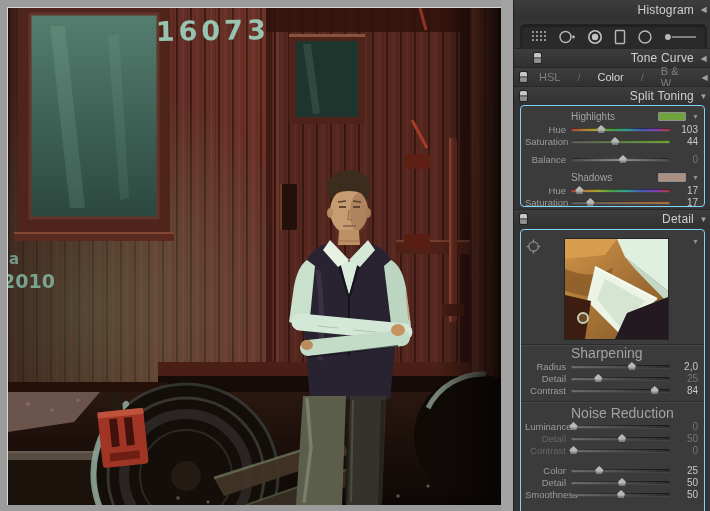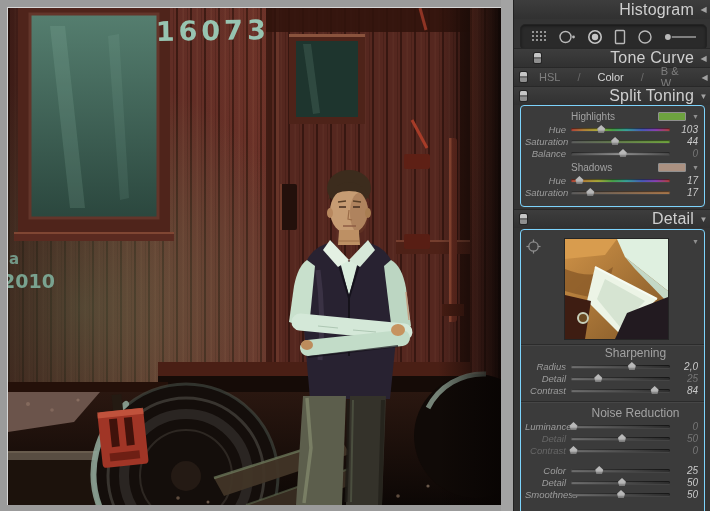--- a/index.html
+++ b/index.html
@@ -9,21 +9,21 @@
   .photo-wrap{position:absolute;left:7px;top:7px;width:496px;height:498px;box-sizing:border-box;
               border:1px solid #d6d6d6;background:#120a07;}
   .photo-wrap svg{display:block;}
   .gutter{position:absolute;left:501px;top:0;width:12px;height:511px;background:#a3a3a3;}
   
   .panel{position:absolute;left:513px;top:0;width:197px;height:511px;background:#343434;
          border-left:1px solid #222;box-sizing:border-box;color:#c9c9c9;}
   .phead{position:absolute;left:0;width:197px;height:19px;display:flex;align-items:center;
          padding:0 3px 0 6px;box-sizing:border-box;
          background:linear-gradient(#3d3d3d,#313131);border-top:1px solid #282828;}
-  .phead .ttl{margin-left:auto;font-size:16px;color:#cfcfcf;letter-spacing:.2px;}
+  .phead .ttl{margin-left:auto;font-size:12px;color:#cfcfcf;letter-spacing:.2px;}
   .phead .tri{font-size:8px;color:#a2a2a2;margin-left:5px;width:9px;text-align:center;}
   .ptoggle{width:7px;height:10px;border-radius:1.5px;flex:0 0 auto;
            background:linear-gradient(#c6c6c6 0 40%,#6d6d6d 40% 58%,#8f8f8f 58% 100%);
            box-shadow:0 0 0 1px #242424;}
   .seg{font-size:11px;color:#7f7f7f;margin-left:5px;}
   .seg.bright{color:#d6d6d6;}
   .sep{font-size:11px;color:#6a6a6a;margin-left:5px;}
   
   .toolzone{position:absolute;left:0;top:18px;width:197px;height:30px;}
   .toolstrip{position:absolute;left:6px;right:4px;top:6px;height:26px;background:#2a2a2a;
@@ -31,40 +31,40 @@
              padding:0 9px;box-sizing:border-box;box-shadow:inset 0 1px 3px rgba(0,0,0,.45);}
   .tico{margin-right:11px;display:flex;align-items:center;}
   .tico:last-child{margin-right:0;flex:1;}
   
   .pbox{position:absolute;left:6px;width:185px;box-sizing:border-box;background:#3b3b3b;
         border:1px solid #7dd3fc;border-radius:4px;padding:2px 4px;box-shadow:0 1px 0 rgba(255,255,255,.04);}
   .grow{display:flex;align-items:center;height:13px;margin-top:2px;}
   .grow .glbl{font-size:10px;color:#a2a2a2;margin-left:46px;}
   .grow .swatch{margin-left:auto;width:28px;height:9px;border:1px solid #8f8f8f;border-radius:1px;box-sizing:border-box;}
   .grow .gtri{font-size:7px;color:#8f8f8f;margin-left:6px;margin-right:1px;}
-  .srow{display:flex;align-items:center;height:12px;font-style:italic;}
+  .srow{display:flex;align-items:center;height:12px;}
   .slbl{width:46px;text-align:right;padding-right:5px;font-size:9.5px;color:#9c9c9c;
         white-space:nowrap;box-sizing:border-box;flex:0 0 auto;}
   .sl{position:relative;width:99px;height:10px;flex:0 0 auto;}
   .track{position:absolute;left:0;right:0;top:4px;height:3px;border-radius:2px;background:#282828;
          box-shadow:0 1px 0 rgba(255,255,255,.05), inset 0 1px 1px rgba(0,0,0,.55);}
   .track.hue{background:linear-gradient(90deg,#b04038 0%,#b08038 13%,#a8a838 27%,#48a048 42%,#38a098 56%,#4858b8 72%,#8840b0 86%,#b04038 100%);}
   .track.sat_green{background:linear-gradient(90deg,#5c5c5c,#6fa43d);}
   .track.sat_warm{background:linear-gradient(90deg,#5c5c5c,#a8764a);}
   .track.balance{background:linear-gradient(90deg,#4a4a4a,#909090 50%,#4a4a4a);}
   .track.amount{background:linear-gradient(90deg,#787878 0%,#4e4e4e 58%,#5c2a22 66%,#49201b 100%);}
   .track.plain{background:linear-gradient(90deg,#6f6f6f,#2e2e2e);}
   .thumb{position:absolute;top:1px;width:9px;height:8px;margin-left:-4px;background:#b9b9b9;
          clip-path:polygon(50% 0,95% 48%,80% 100%,20% 100%,5% 48%);box-shadow:inset 0 -2px 2px rgba(0,0,0,.35);}
   .sval{flex:1;text-align:right;font-size:10px;color:#c9c9c9;padding-right:2px;}
   .dim-v .sval{color:#757575;}
   .dim-l .slbl{color:#676767;}
-  .gap6{}
+  .gap6{margin-top:6px;}
   .gap8{margin-top:8px;}
-  .btitle{font-size:12px;color:#a2a2a2;margin:2px 0 1px 46px;height:11px;line-height:11px;text-align:center;}
+  .btitle{font-size:14px;color:#a2a2a2;margin:2px 0 1px 46px;height:11px;line-height:11px;}
   .pdiv{height:1px;background:#2b2b2b;border-bottom:1px solid #464646;margin:2px -4px;}
   
   .pvzone{position:relative;height:110px;}
   .crosshair{position:absolute;left:1px;top:7px;}
   .pvtri{position:absolute;right:1px;top:6px;font-size:7px;color:#8f8f8f;}
   .preview{position:absolute;left:39px;top:6px;width:103px;height:100px;border:1px solid #252525;box-sizing:content-box;}
 </style>
 </head>
 <body>
 

